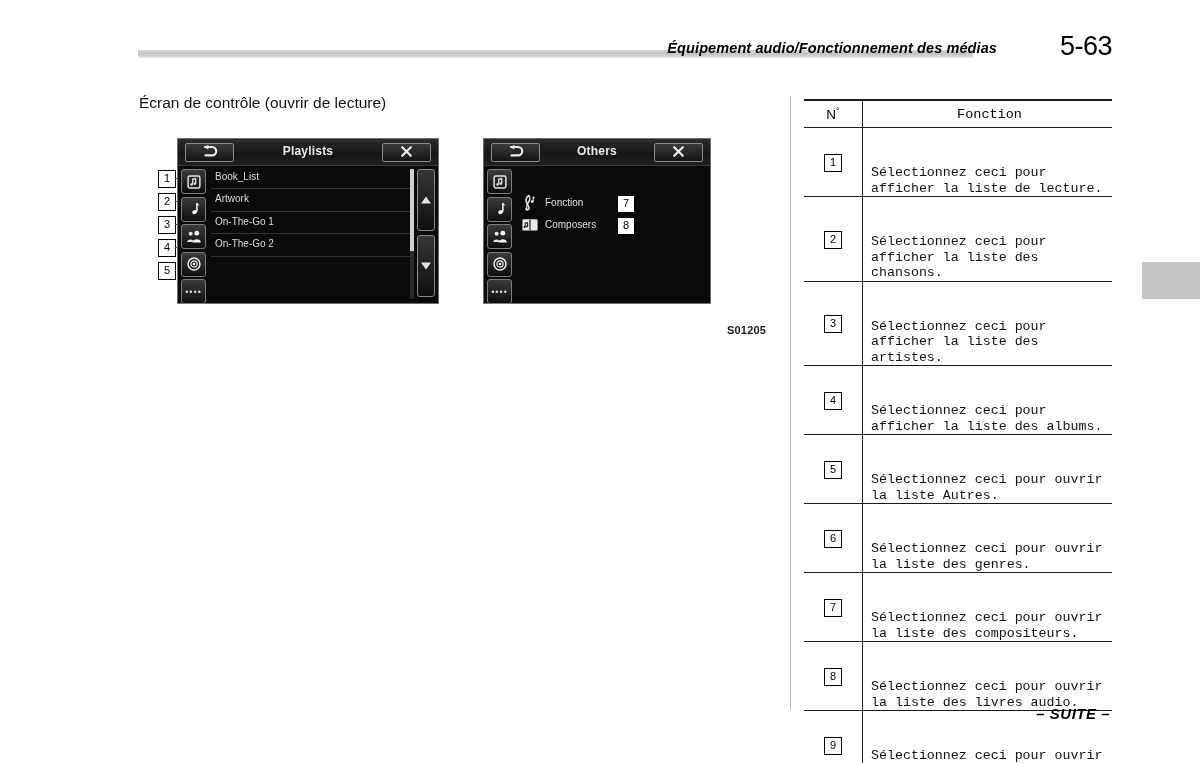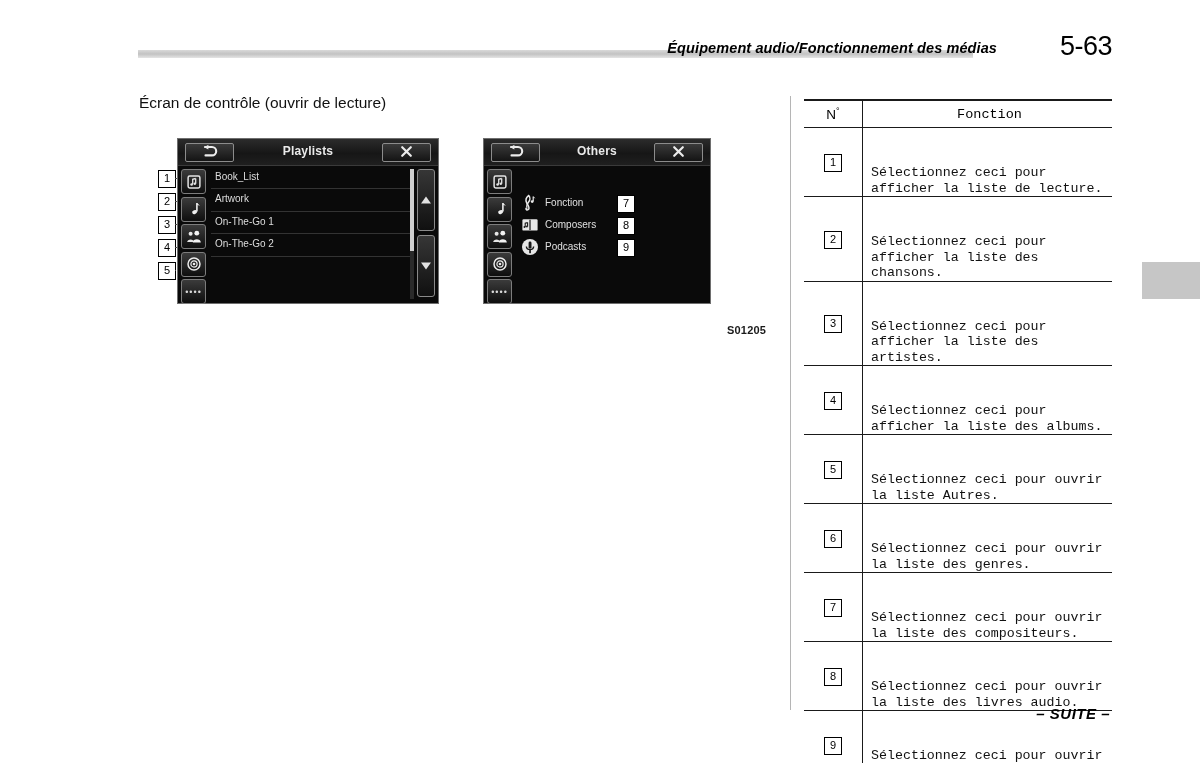--- a/index.html
+++ b/index.html
@@ -556,32 +556,20 @@
           <path d="M7.6 7.6 V11.4" stroke="#1a1a1a" stroke-width="1.1"></path>
           <path d="M7.6 7.6 L5.2 8.2 V11.9" stroke="#1a1a1a" stroke-width="1.1" fill="none"></path>
           <circle cx="4.5" cy="12" r="1" fill="#1a1a1a"></circle>
           <circle cx="6.9" cy="11.5" r="0.9" fill="#1a1a1a"></circle>
         </svg>
       </span>
       <span class="olabel">Composers</span>
       <span class="num-badge" style="left:97px; top:2px;">8</span>
     </div>
 
-    <div class="other-row" style="top:98px; width:200px;">
-      <span class="oicon">
-        <svg width="20" height="20" viewBox="0 0 20 20">
-          <circle cx="10" cy="10" r="8" fill="#e6e6e6"></circle>
-          <rect x="8.6" y="4.6" width="2.9" height="7" rx="1.45" fill="#181818"></rect>
-          <path d="M6.4 9.4 C6.4 13.4 13.6 13.4 13.6 9.4" fill="none" stroke="#181818" stroke-width="1.4"></path>
-          <rect x="9.2" y="12.2" width="1.7" height="4" fill="#181818"></rect>
-        </svg>
-      </span>
-      <span class="olabel">Podcasts</span>
-      <span class="num-badge" style="left:97px; top:2px;">9</span>
-    </div>
   </div>
 </div>
 
 <div id="figure-code">S01205</div>
 
 <div id="col-divider"></div>
 
 <table id="func-table">
   <thead>
     <tr class="thead-row">

